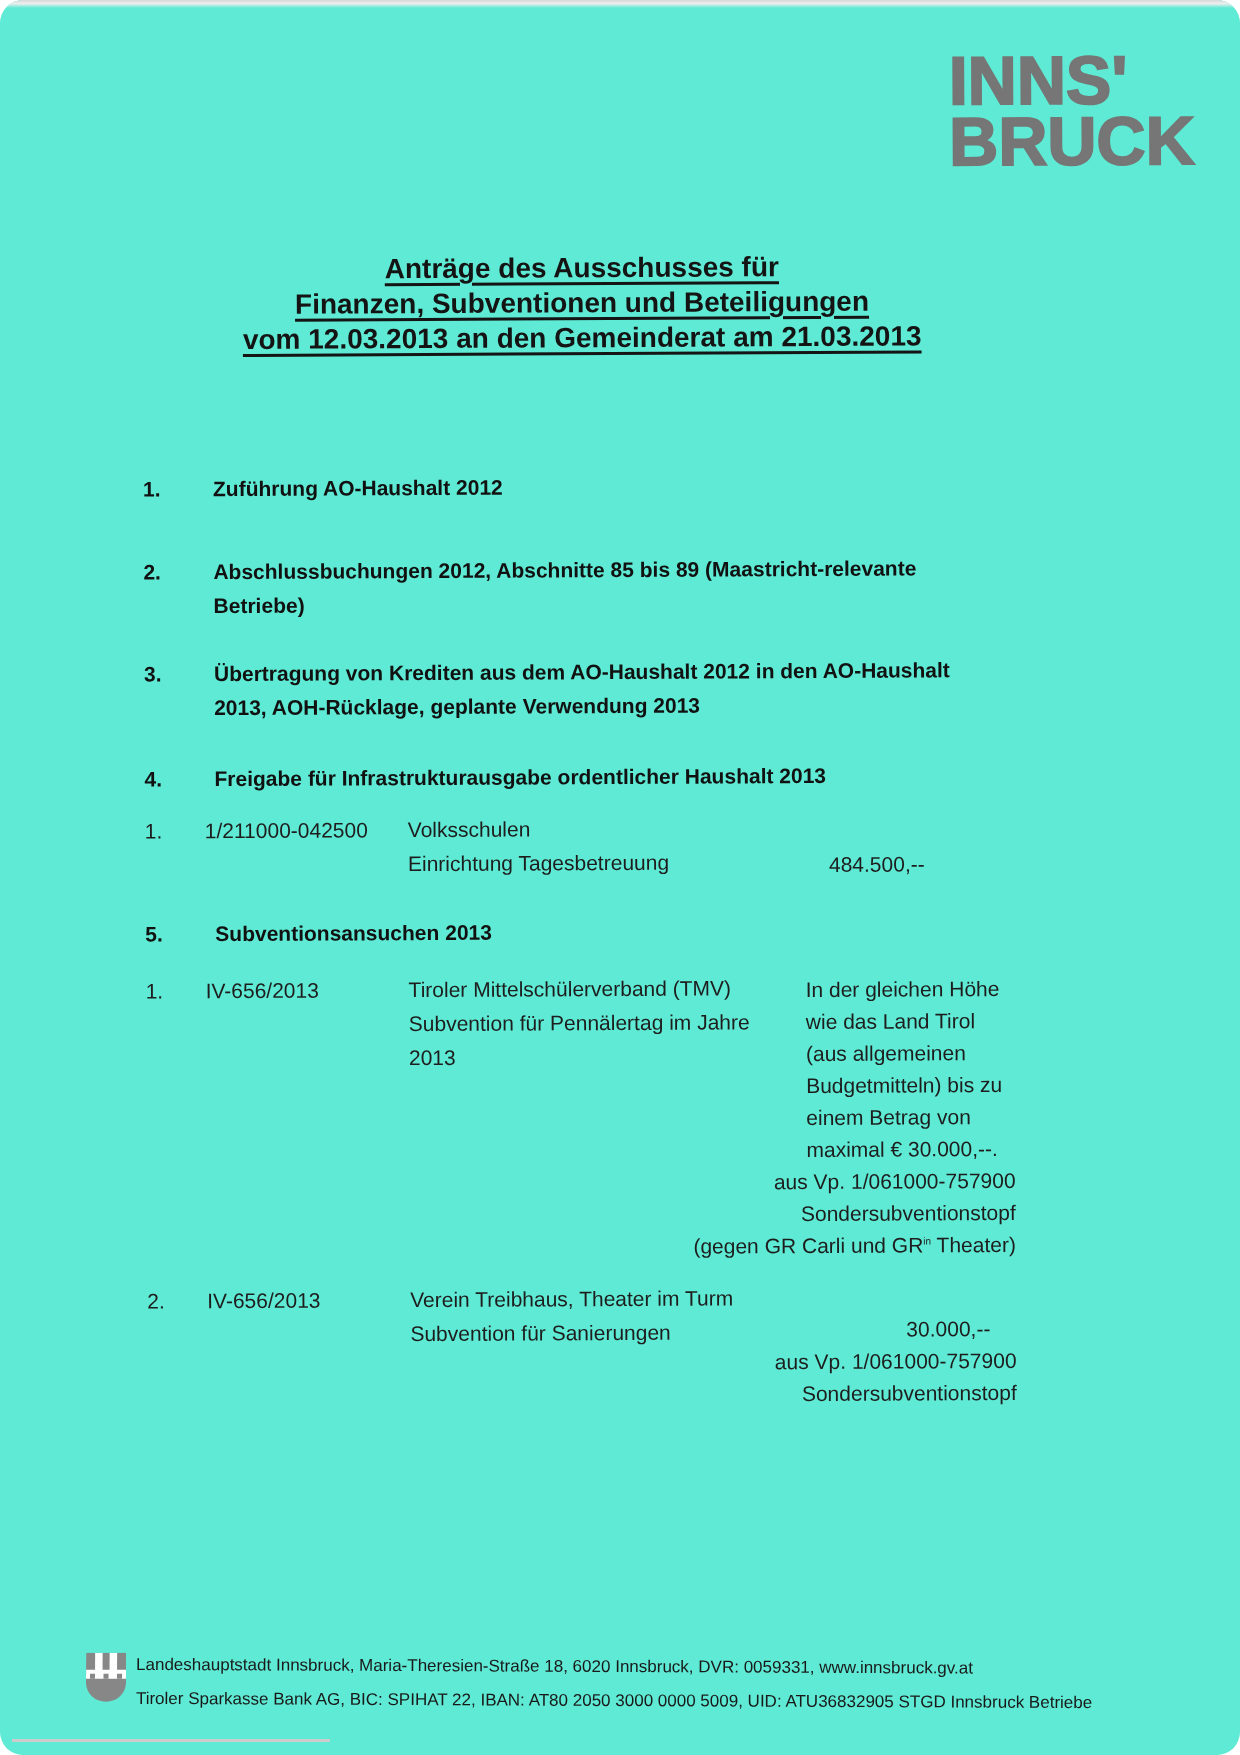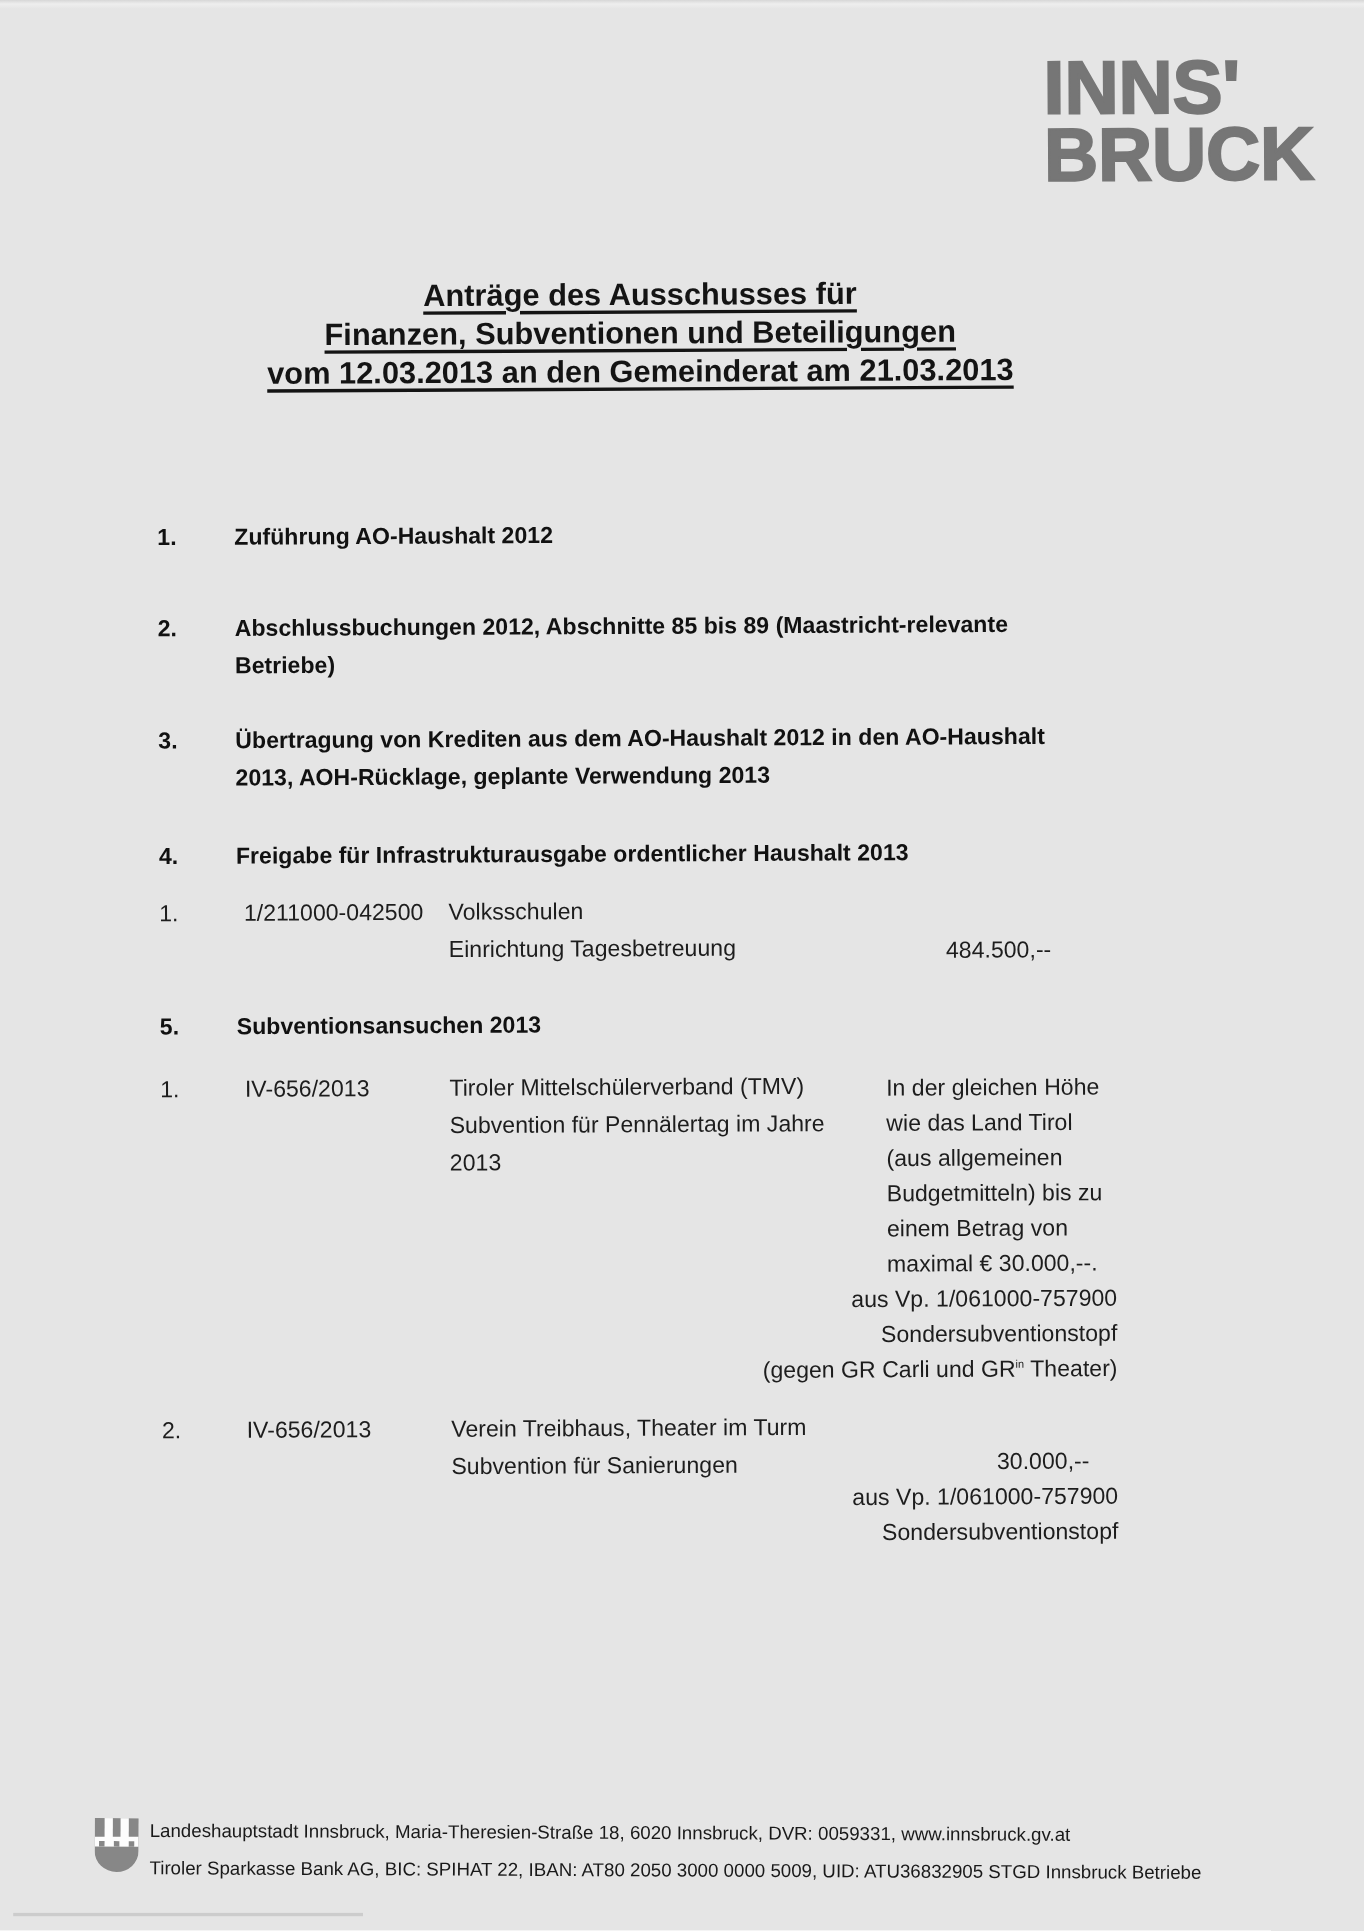--- a/index.html
+++ b/index.html
@@ -1,18 +1,18 @@
 <!DOCTYPE html>
 <html><head>
 <meta charset="utf-8">
 <style>
   html,body{margin:0;padding:0;background:#ffffff;}
   .page{
-    position:relative;width:1240px;height:1755px;background:#e5e5e5;
-    font-family:"Liberation Sans",sans-serif;color:#1d1d1d;overflow:hidden;
+    position:relative;width:1240px;height:1755px;background:#5eead4;
+    font-family:"Liberation Sans",sans-serif;color:#1d1d1d;overflow:hidden;border-radius:23px;
   }
   .scan-top{
     position:absolute;top:0;left:0;width:1240px;height:8px;
     background:linear-gradient(180deg,#d7d7d7 0%,#eeeeee 45%,rgba(255,255,255,0) 100%);
   }
   .scan-bottom-line{
     position:absolute;left:12px;top:1739px;width:318px;height:3px;
     background:#cccccc;filter:blur(0.6px);
   }
   .content{position:absolute;top:0;left:0;width:1240px;height:1755px;transform:rotate(-0.3deg);}
@@ -23,21 +23,21 @@
   }
   .title{
     position:absolute;top:250px;left:180px;width:810px;text-align:center;
     font-weight:700;font-size:28px;line-height:35px;color:#141414;
   }
   .t-line{text-decoration:underline;text-decoration-thickness:2.5px;text-underline-offset:5px;}
   .item{position:absolute;left:145px;font-size:21px;line-height:34px;}
   .num{position:absolute;left:0;top:0;width:58px;}
   .b{font-weight:700;color:#111;}
   .mainbody{margin-left:70px;width:760px;}
-  .ref{position:absolute;left:60px;top:0;white-space:nowrap;margin-left:17px;}
+  .ref{position:absolute;left:60px;top:0;white-space:nowrap;}
   .desc{margin-left:263px;width:400px;}
   .amount-abs{position:absolute;white-space:nowrap;}
   .noteblock{position:absolute;left:648px;width:366px;font-size:21px;line-height:32px;}
   .nl{padding-left:157px;white-space:nowrap;}
   .nr{text-align:right;white-space:nowrap;}
   .nr-amount{text-align:right;padding-right:26px;white-space:nowrap;}
   sup{font-size:10px;line-height:0;}
   .footer{
     position:absolute;left:0;top:1650px;width:1240px;font-size:17px;line-height:34px;
     color:#191919;transform:rotate(0.25deg);
@@ -90,21 +90,21 @@
       <div class="mainbody b">Freigabe für Infrastrukturausgabe ordentlicher Haushalt 2013</div>
     </div>
 
     <div class="item" style="top:812px">
       <div class="num">1.</div>
       <div class="ref">1/211000-042500</div>
       <div class="desc">
         <div>Volksschulen</div>
         <div>Einrichtung Tagesbetreuung</div>
       </div>
-      <div class="amount-abs" style="left:715px;top:37px">484.500,--</div>
+      <div class="amount-abs" style="left:684px;top:37px">484.500,--</div>
     </div>
 
     <div class="item" style="top:915px">
       <div class="num b">5.</div>
       <div class="mainbody b">Subventionsansuchen 2013</div>
     </div>
 
     <div class="item" style="top:972px">
       <div class="num">1.</div>
       <div class="ref">IV-656/2013</div>

